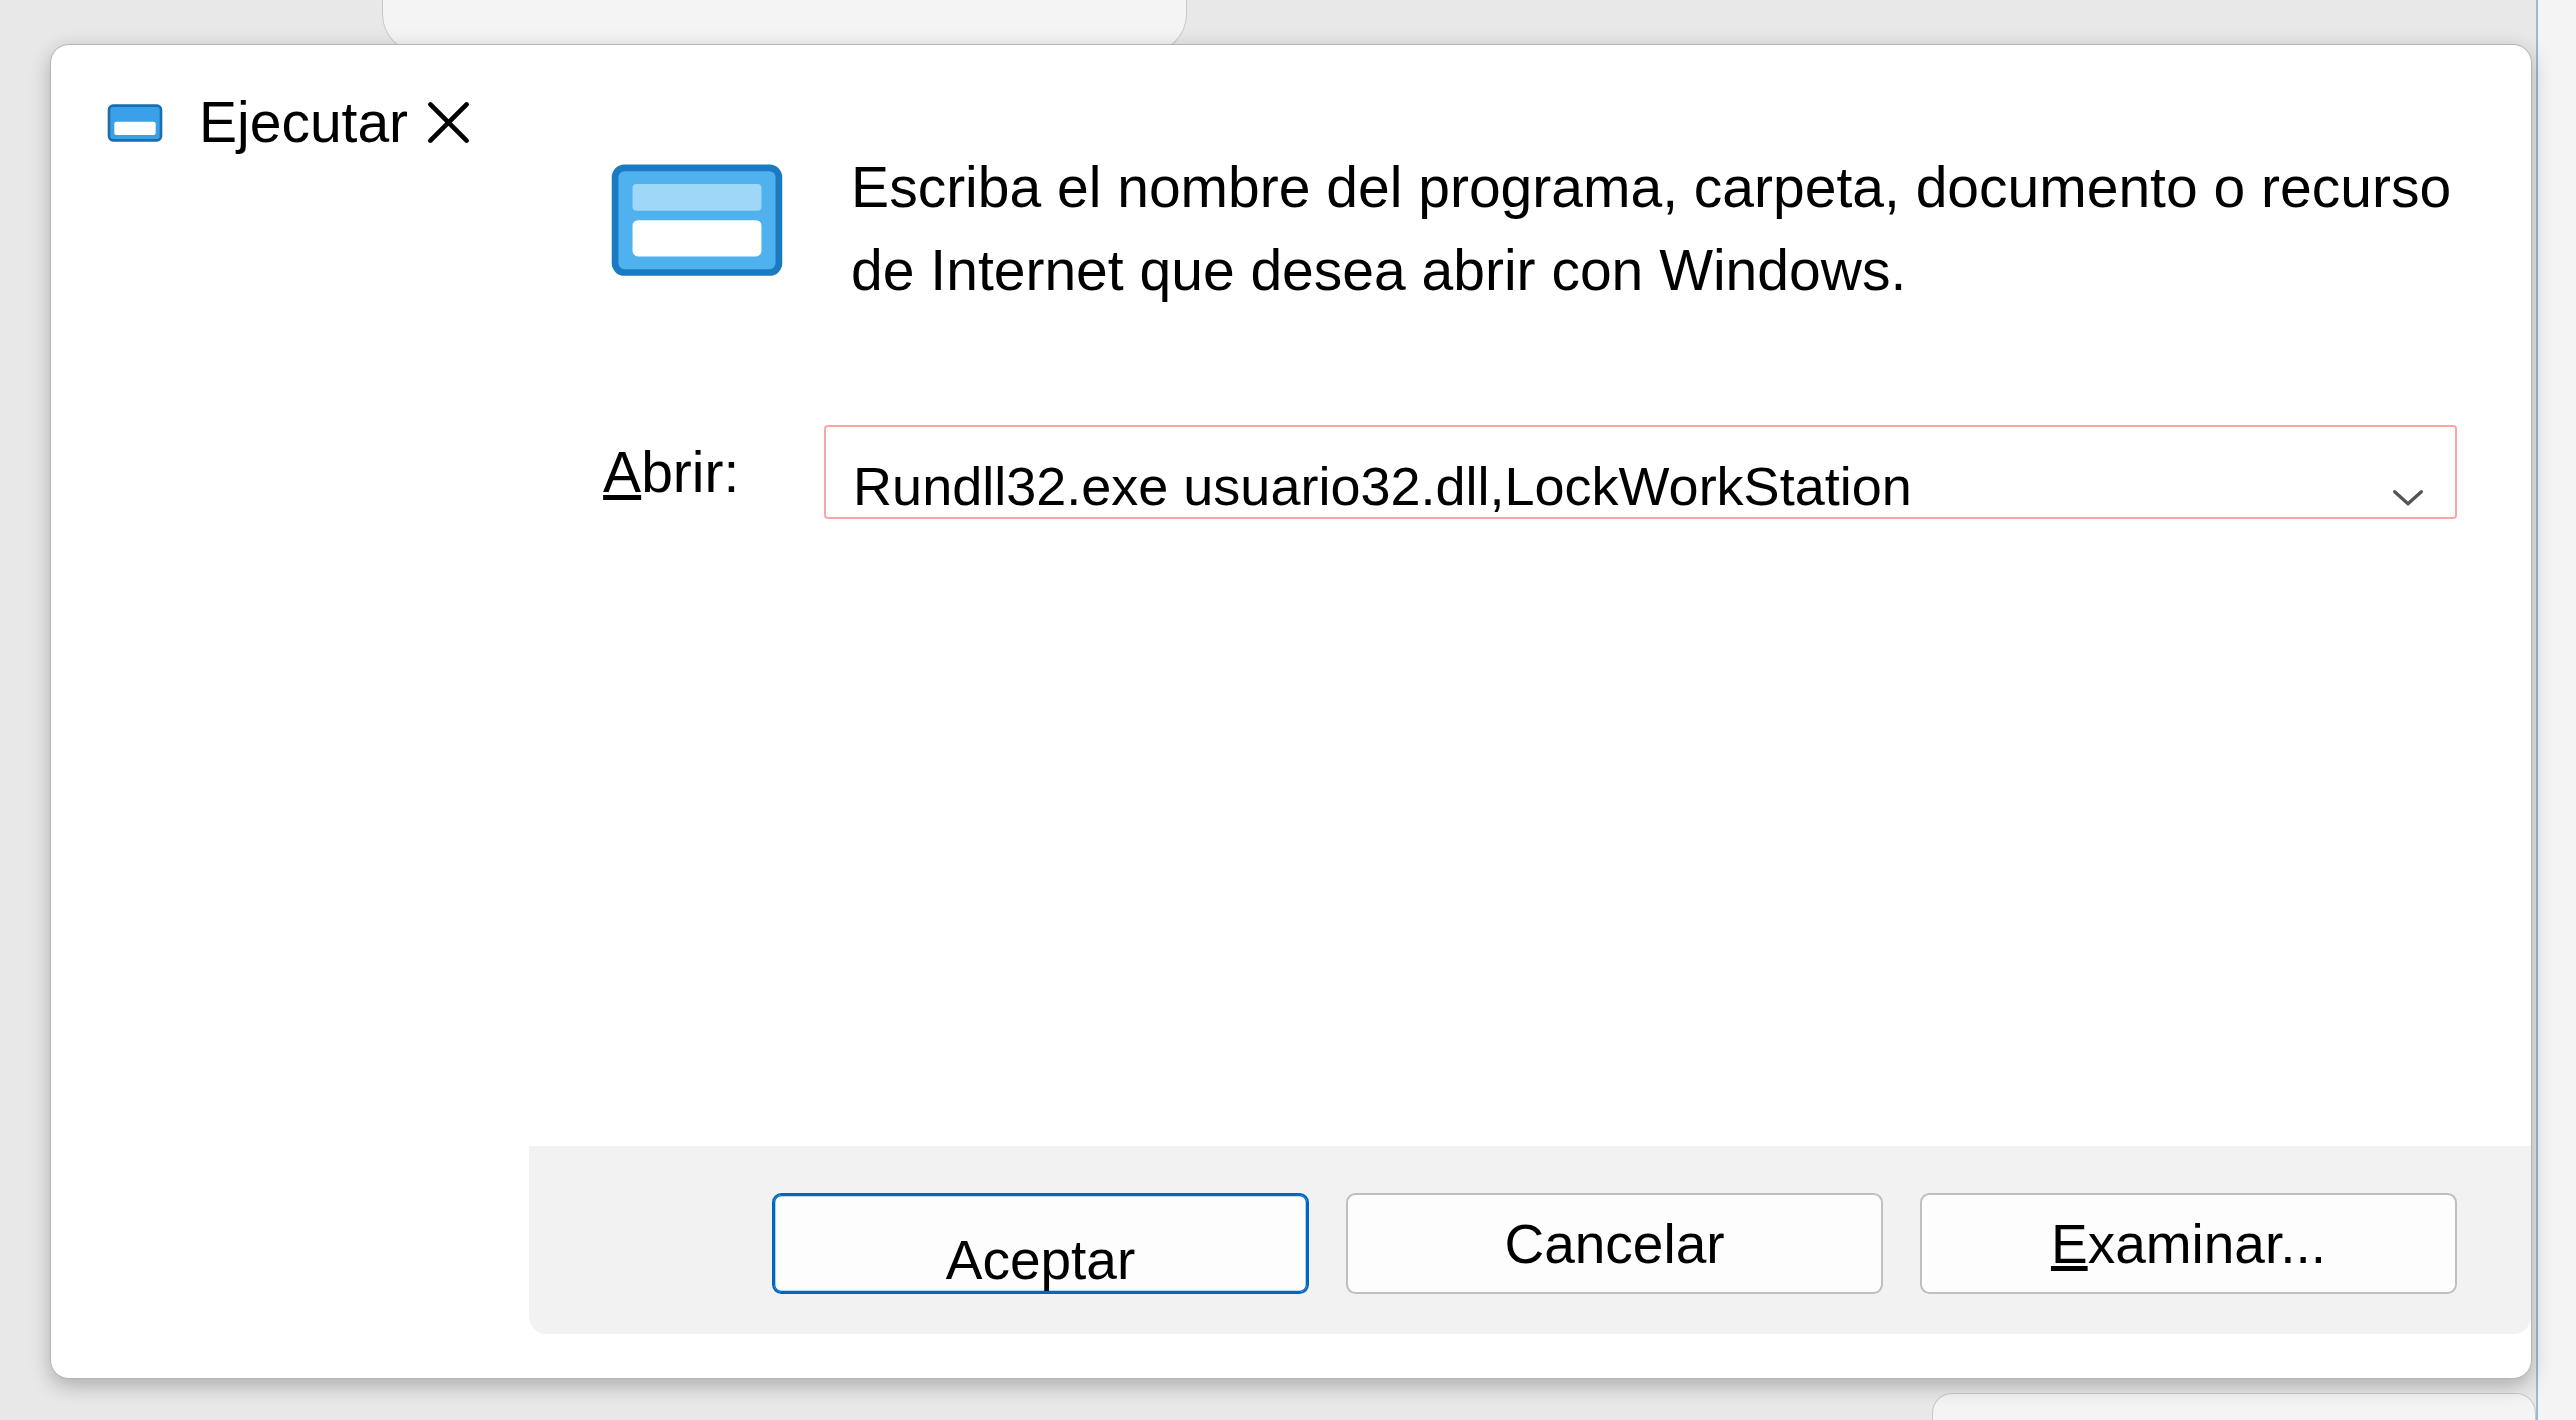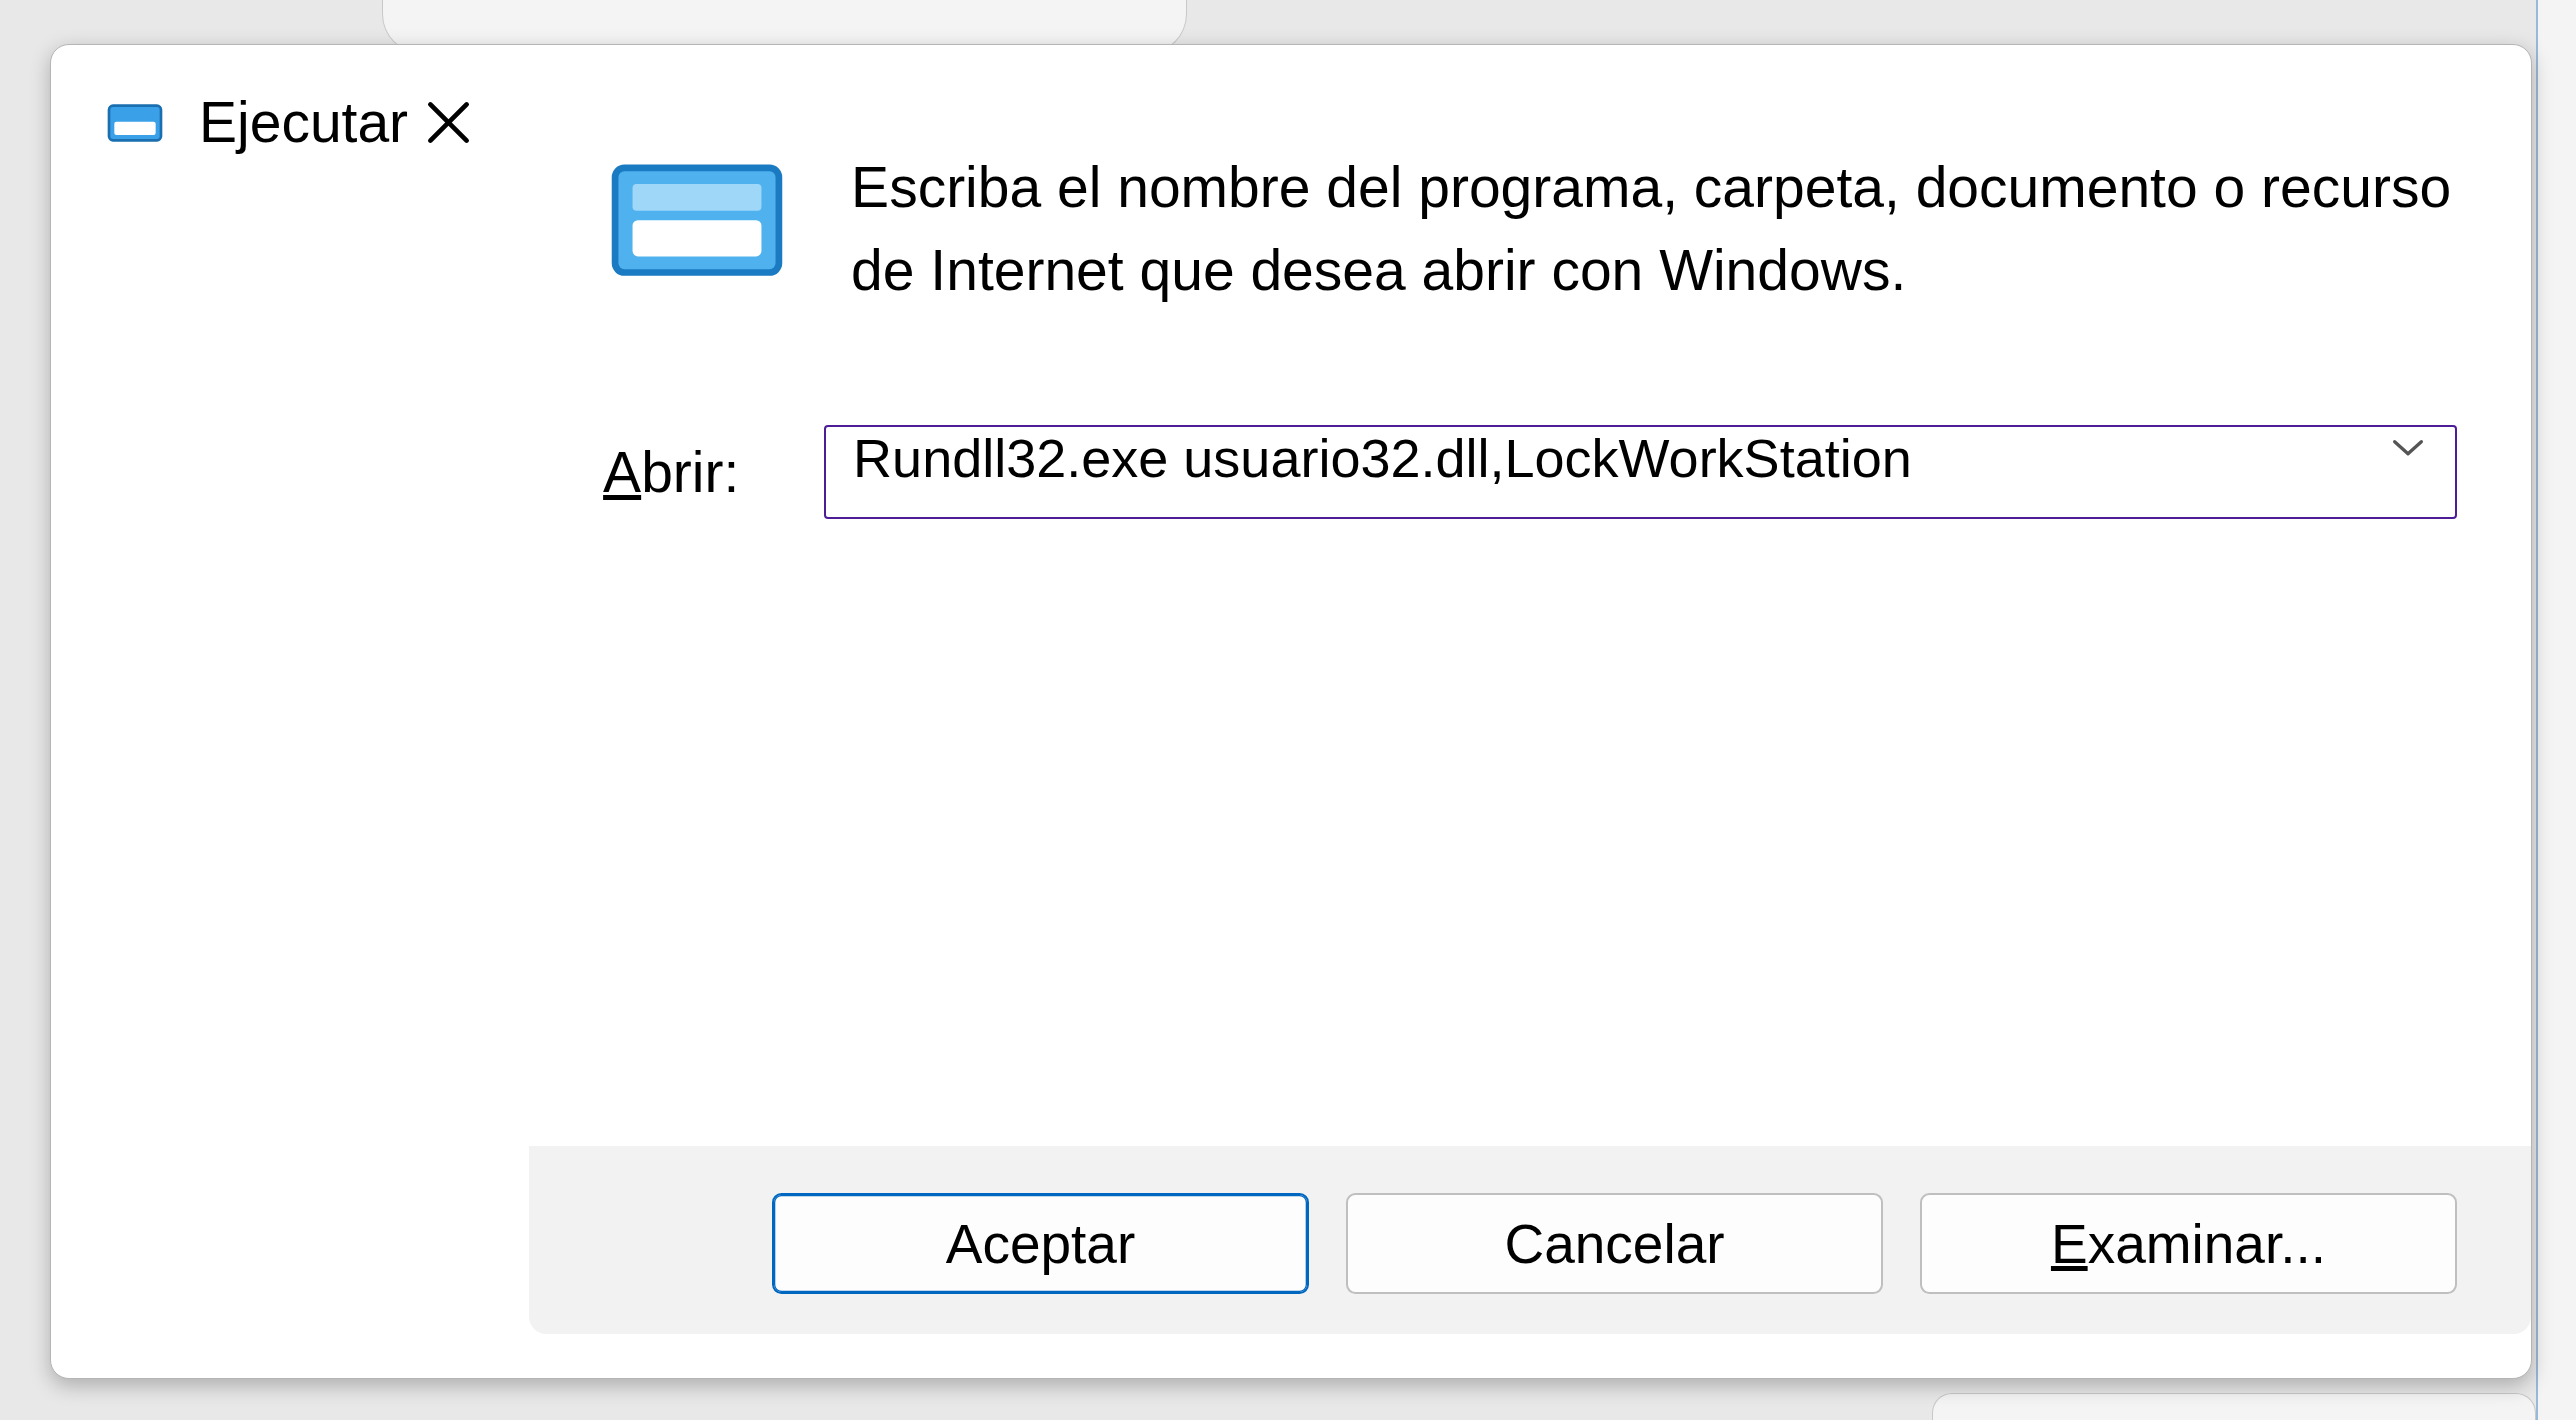--- a/index.html
+++ b/index.html
@@ -114,22 +114,22 @@
     }
     .input-label {
       font-size: 57px;
       color: #000;
       width: 221px;
     }
     .input-label .accel { text-decoration: underline; }
     .combo {
       flex: 1;
       display: flex;
-      align-items: flex-start;
-      border: 2px solid #4c1d95;
+      align-items: flex-end;
+      border: 2px solid #fca5a5;
       border-radius: 4px;
       height: 94px;
       padding: 0 27px 0 27px;
       background: #fff;
     }
     .combo input {
       flex: 1;
       border: none;
       outline: none;
       font-size: 54px;
@@ -169,20 +169,21 @@
       border-radius: 9.4px;
       color: #000;
       display: flex;
       align-items: center;
       justify-content: center;
       cursor: default;
     }
     .btn.default {
       border-color: #0067c0;
       box-shadow: inset 0 0 0 1.3px #0067c0;
+      align-items: flex-end;
     }
     .btn .accel { text-decoration: underline; }
   </style>
 </head>
 <body>
 
 <div class="bg-shape1"></div>
 <div class="bg-shape2"></div>
 <div class="bg-shape3"></div>
 

